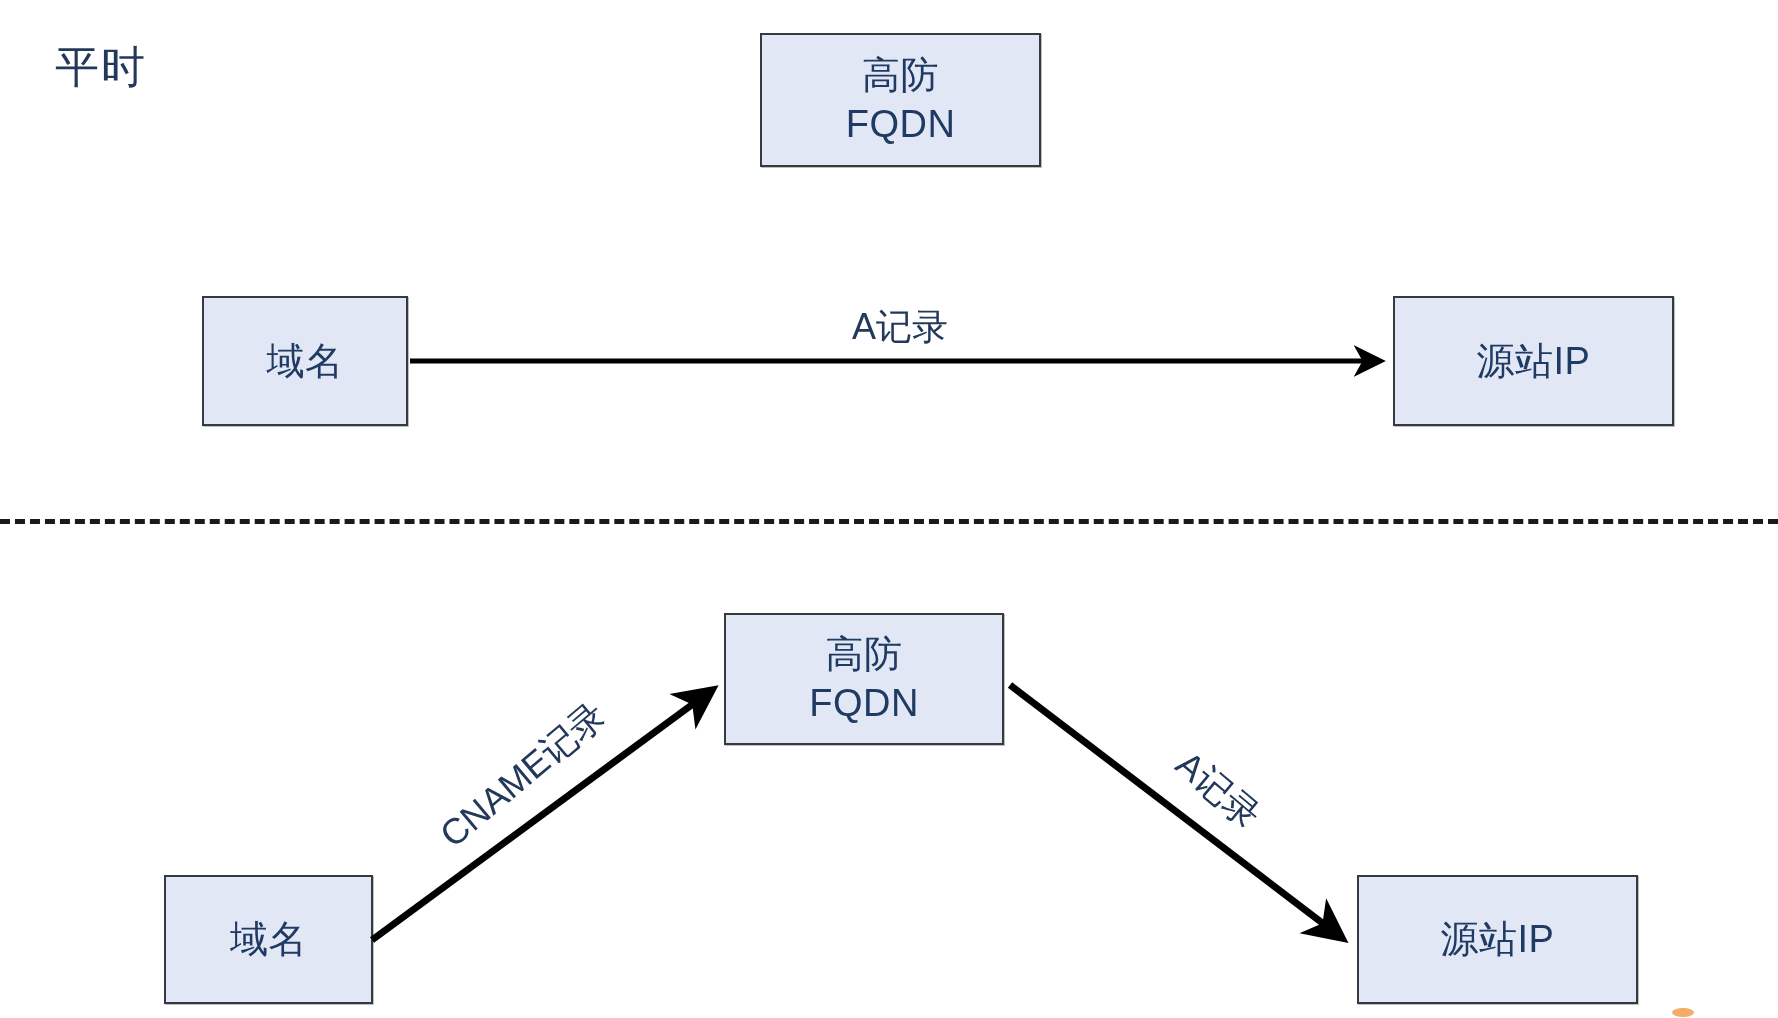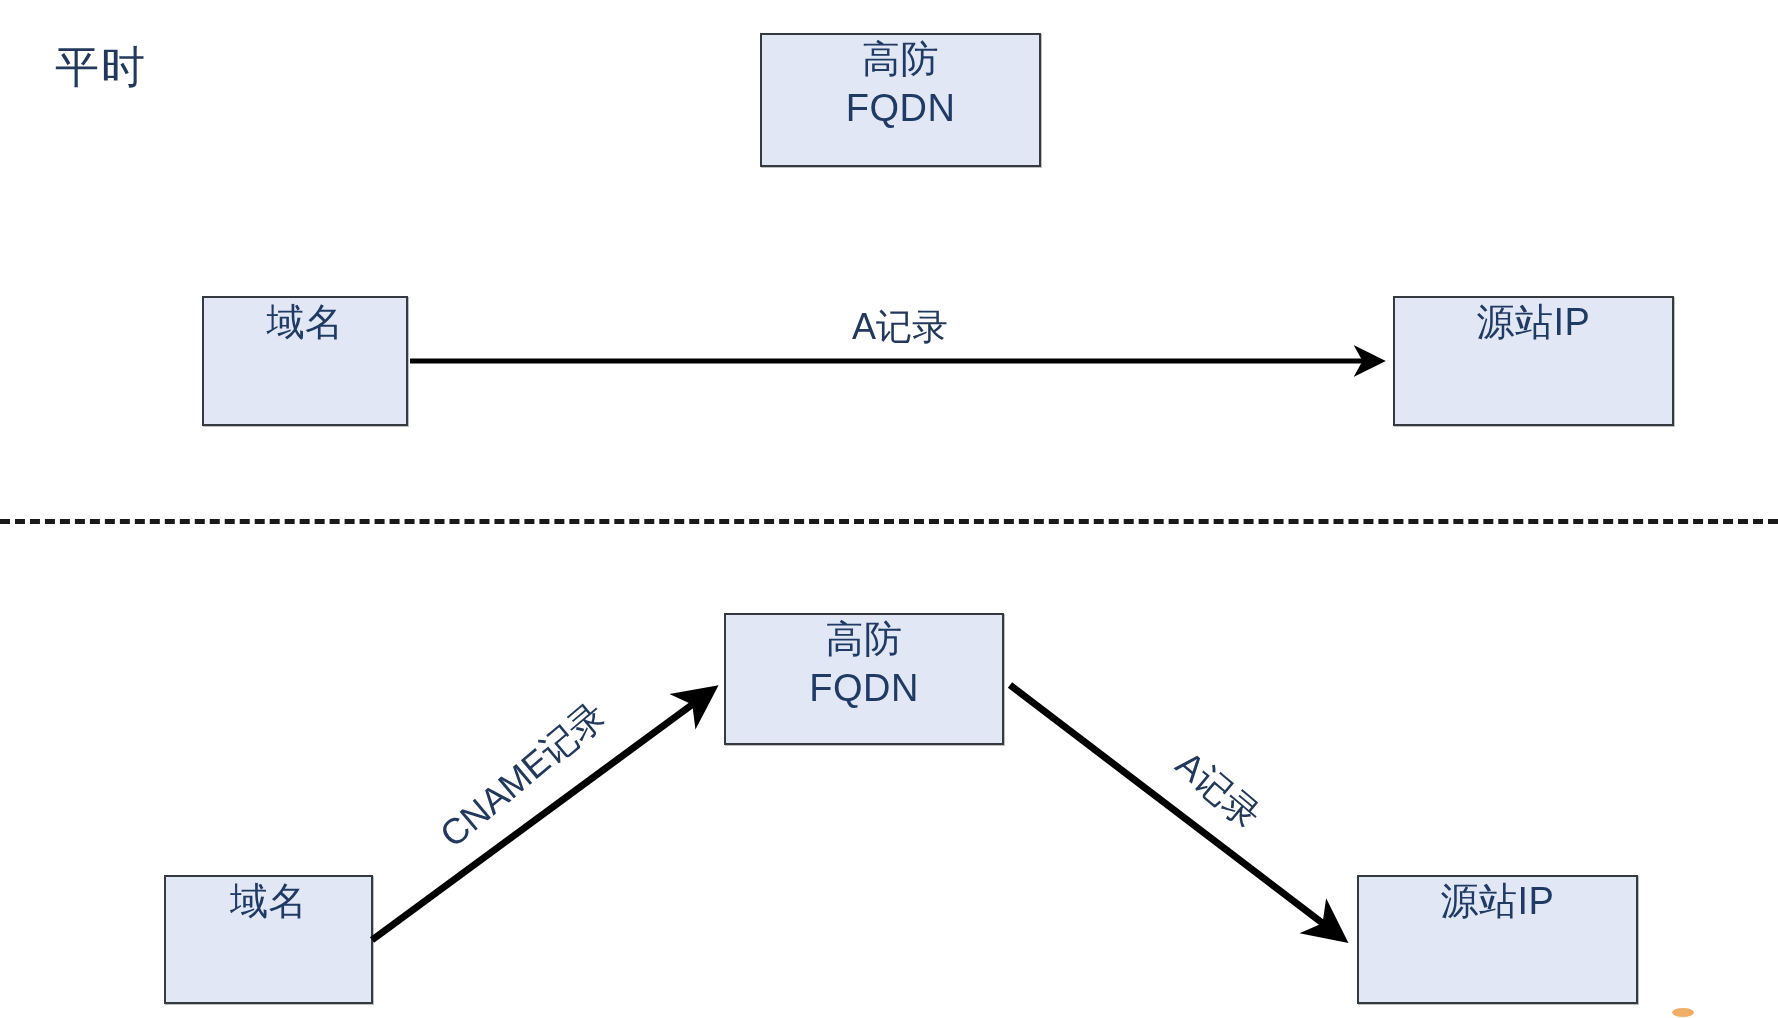--- a/index.html
+++ b/index.html
@@ -17,20 +17,21 @@
   }
   .node {
     position: absolute;
     box-sizing: border-box;
     background: #e2e7f5;
     border: 2px solid #343a40;
     box-shadow: 1px 1px 0 rgba(0,0,0,0.25);
     display: flex;
     flex-direction: column;
     align-items: center;
+    justify-content: center;
     color: #1f3a63;
     font-size: 38px;
     line-height: 1.28;
     letter-spacing: 0.5px;
     white-space: pre;
   }
   .node .line2 { }
   .section-label {
     position: absolute;
     color: #23395b;

